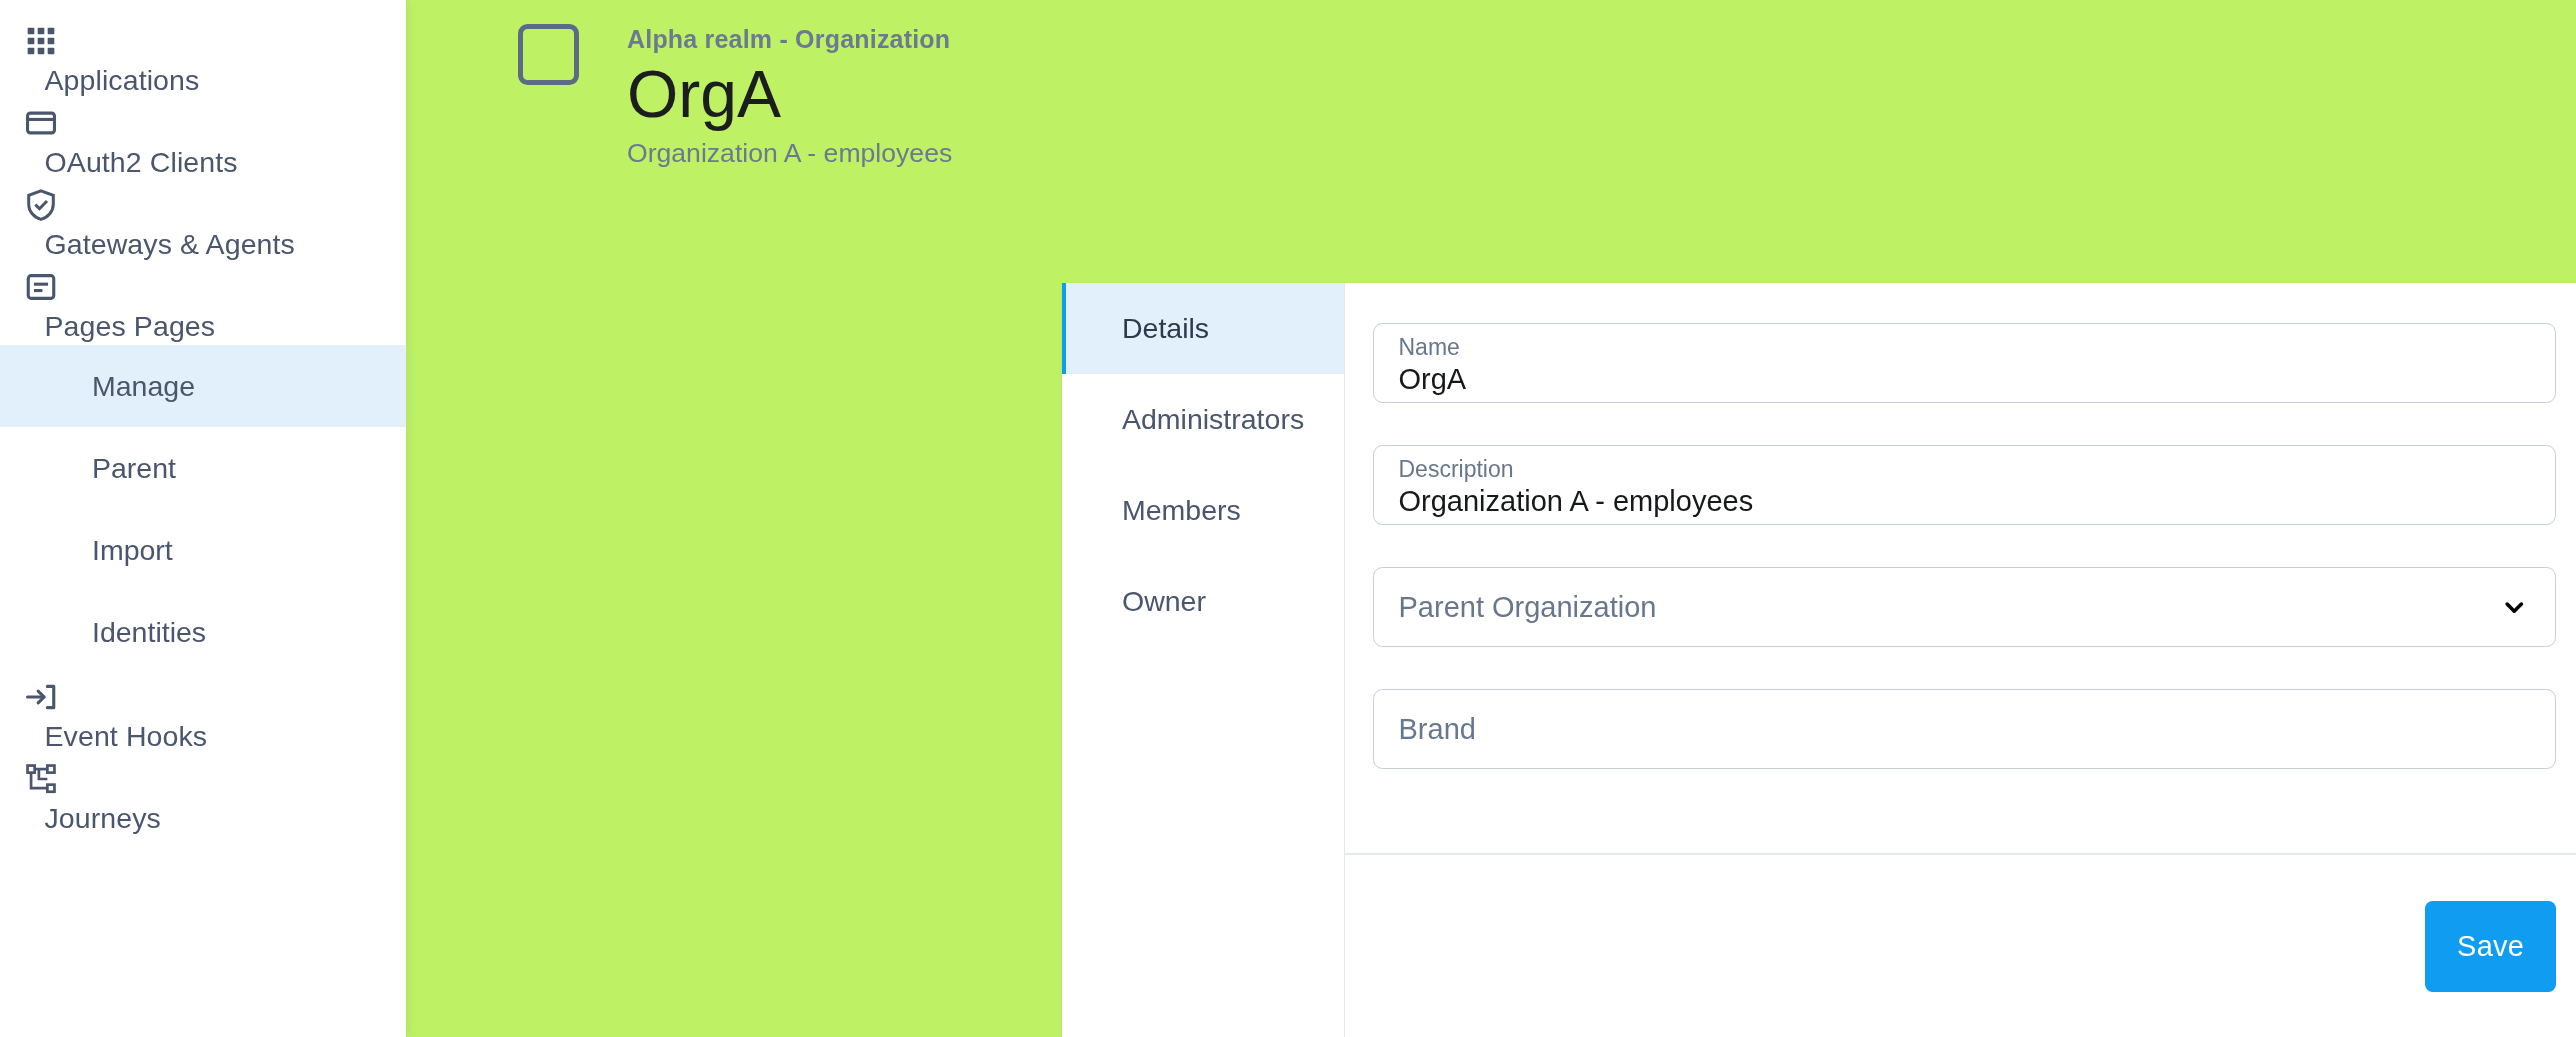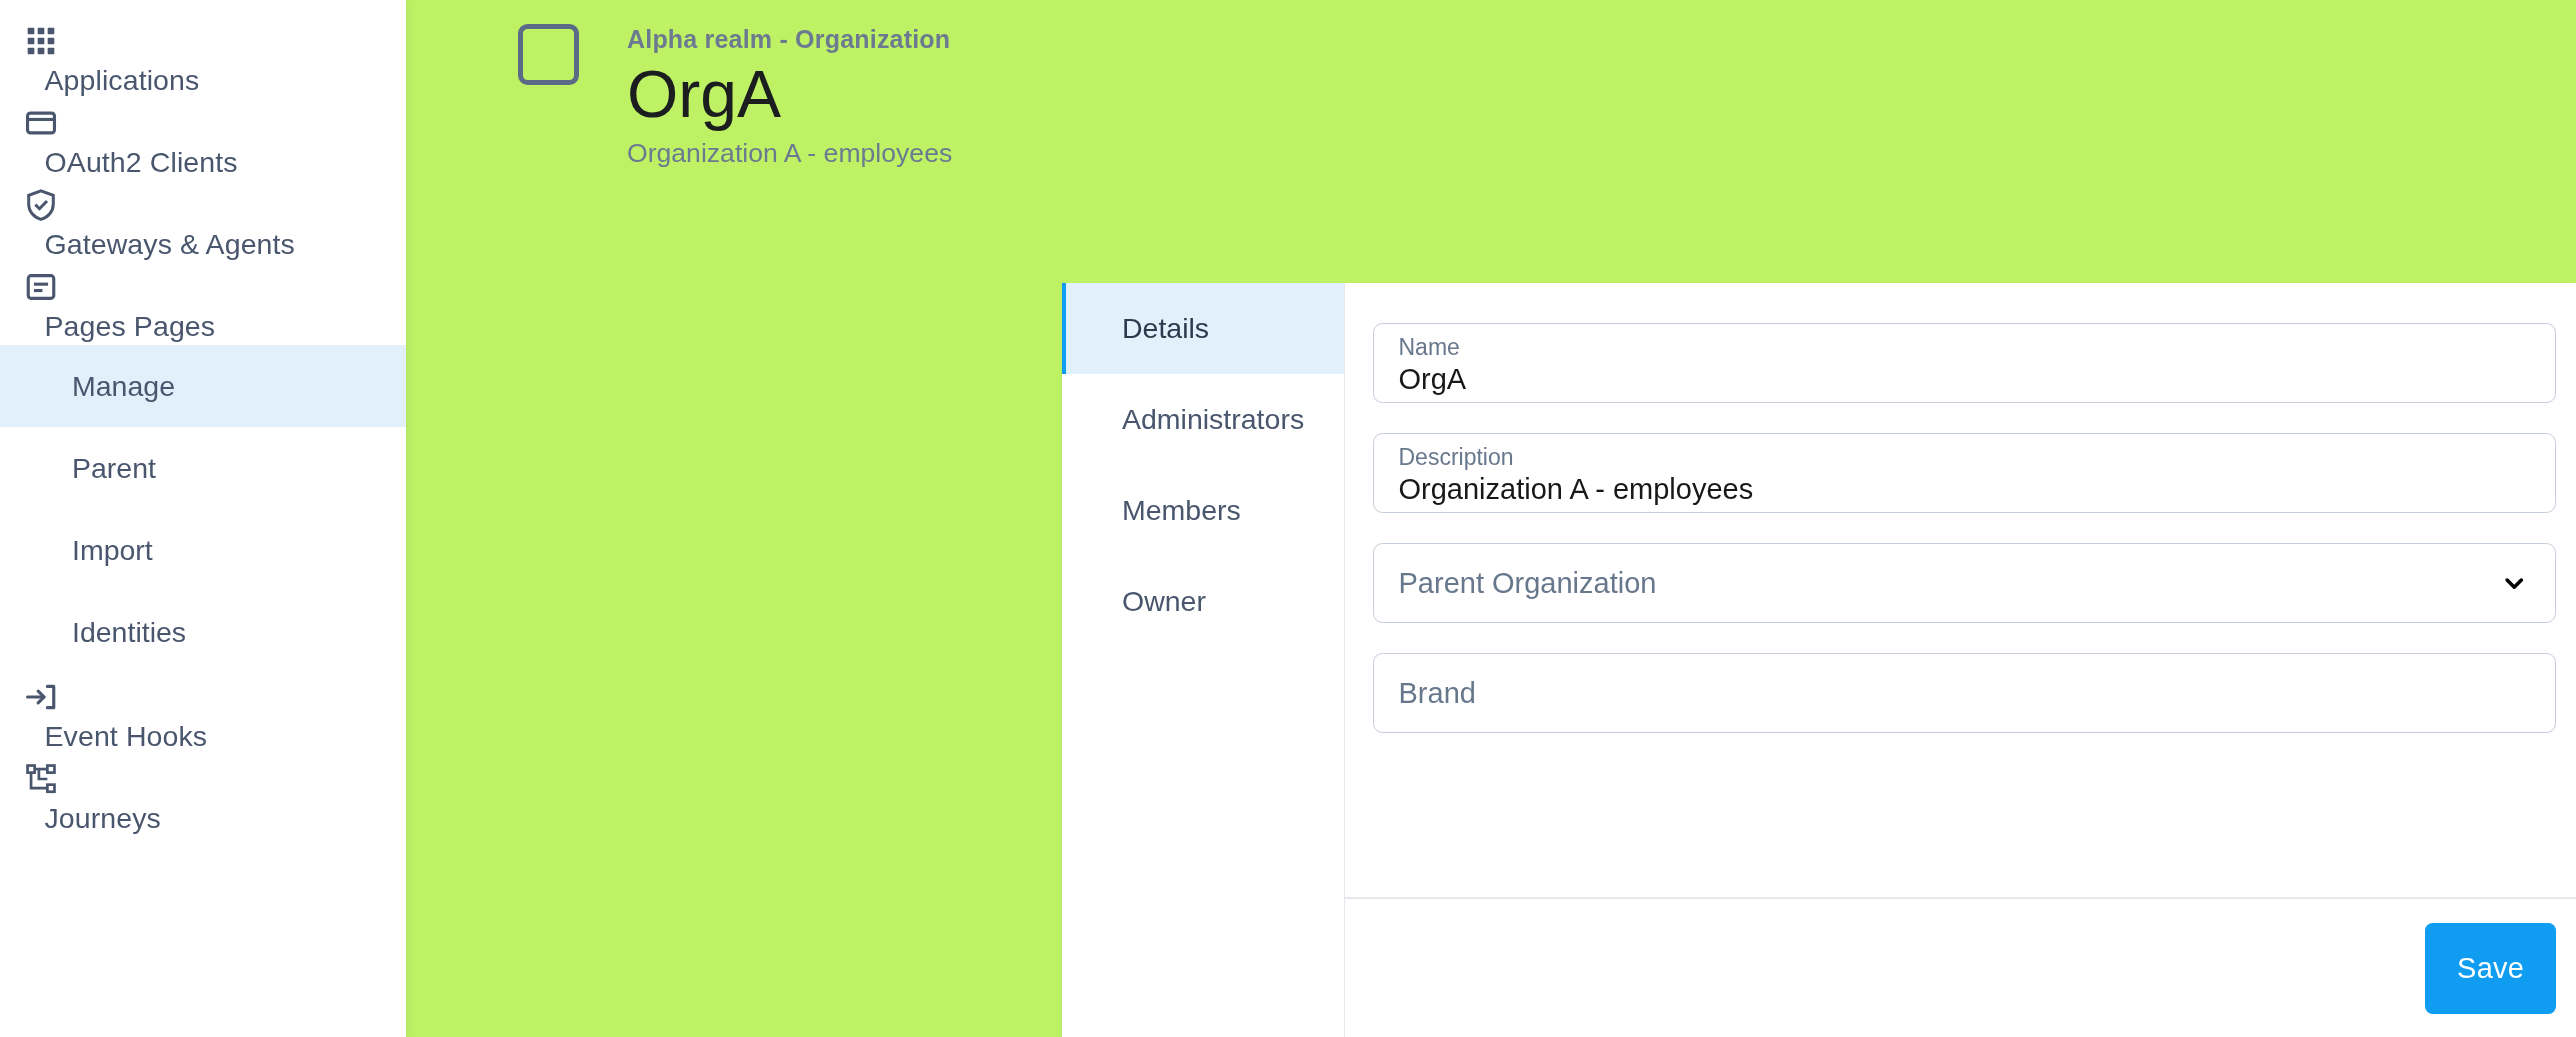--- a/index.html
+++ b/index.html
@@ -59,21 +59,21 @@
     top: 50%;
     transform: translateY(-50%);
     color: #49566d;
     display: flex;
     align-items: center;
   }
   .sub-item {
     display: flex;
     align-items: center;
     height: 82px;
-    padding-left: 72px;
+    padding-left: 92px;
     cursor: pointer;
   }
   .sub-item.active { background: #e1f0fb; }
   .sub-label {
     font-size: 28.5px;
     color: #49566d;
     white-space: nowrap;
   }
 
   
@@ -165,21 +165,21 @@
   .form-area {
     flex: 1;
     padding: 40px 20px 0 27.5px;
     overflow: hidden;
   }
   .field {
     position: relative;
     border: 1.9px solid #c5cedb;
     border-radius: 9.5px;
     height: 80px;
-    margin-bottom: 30px;
+    margin-bottom: 42px;
     background: #fff;
     display: flex;
     flex-direction: column;
     justify-content: center;
     padding: 0 25px;
   }
   .field.filled { padding-top: 3.8px; }
   .field-label {
     font-size: 23px;
     color: #67778c;
@@ -208,21 +208,21 @@
     display: flex;
     align-items: center;
   }
 
   .panel-divider {
     height: 1.9px;
     background: #e4e8ec;
     width: 100%;
   }
   .footer {
-    height: 139px;
+    height: 183px;
     display: flex;
     align-items: center;
     justify-content: flex-end;
     padding-right: 20px;
     background: #ffffff;
   }
   .save-btn {
     background: #109cf1;
     color: #ffffff;
     border: none;

